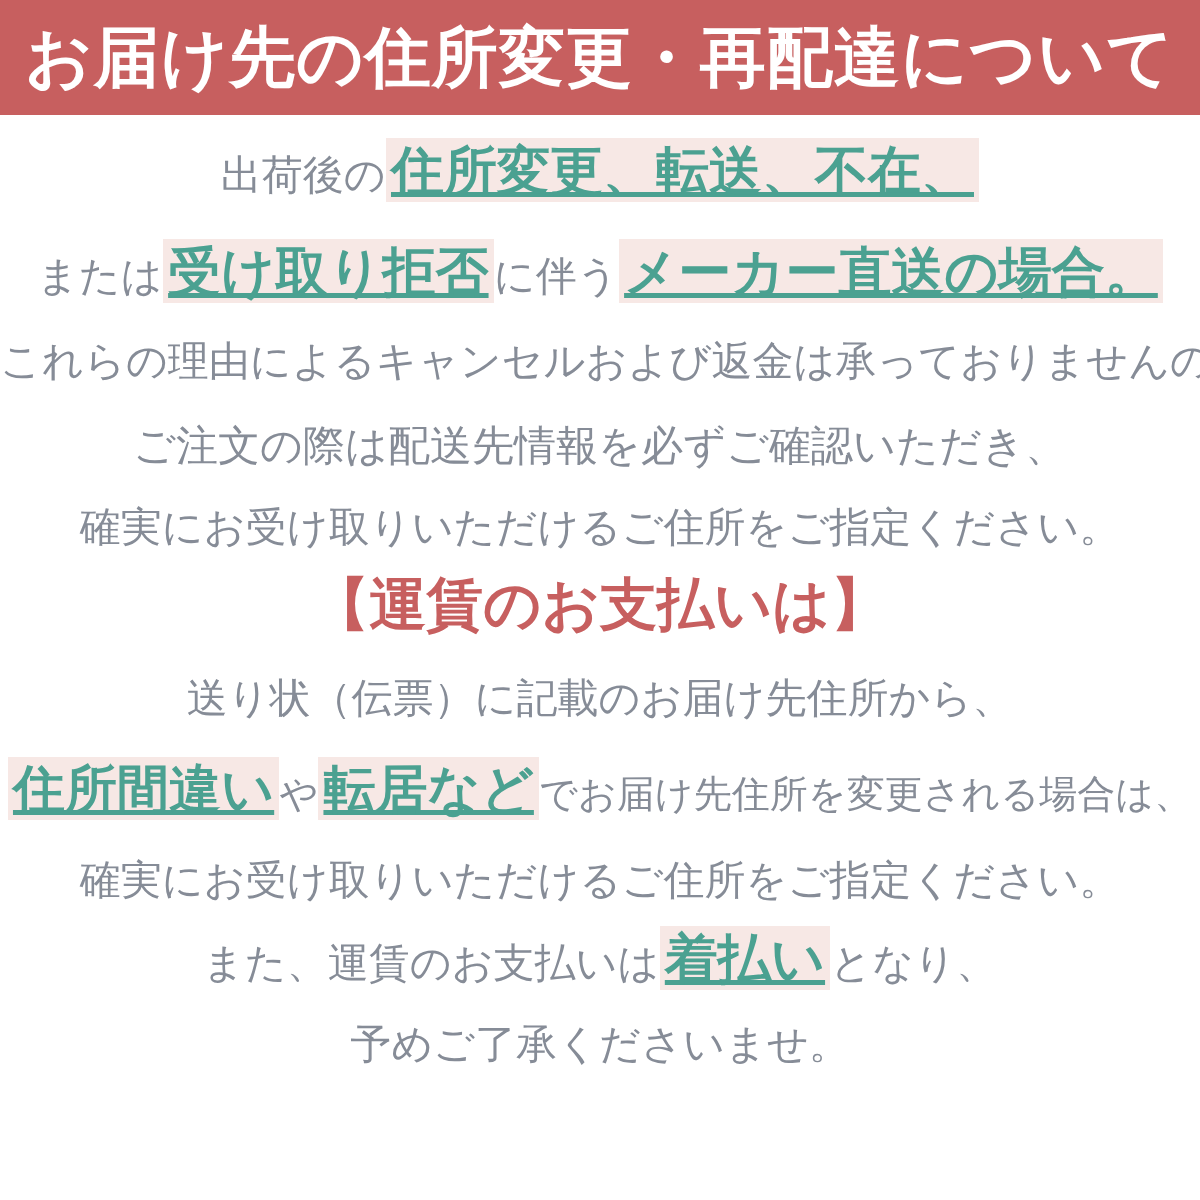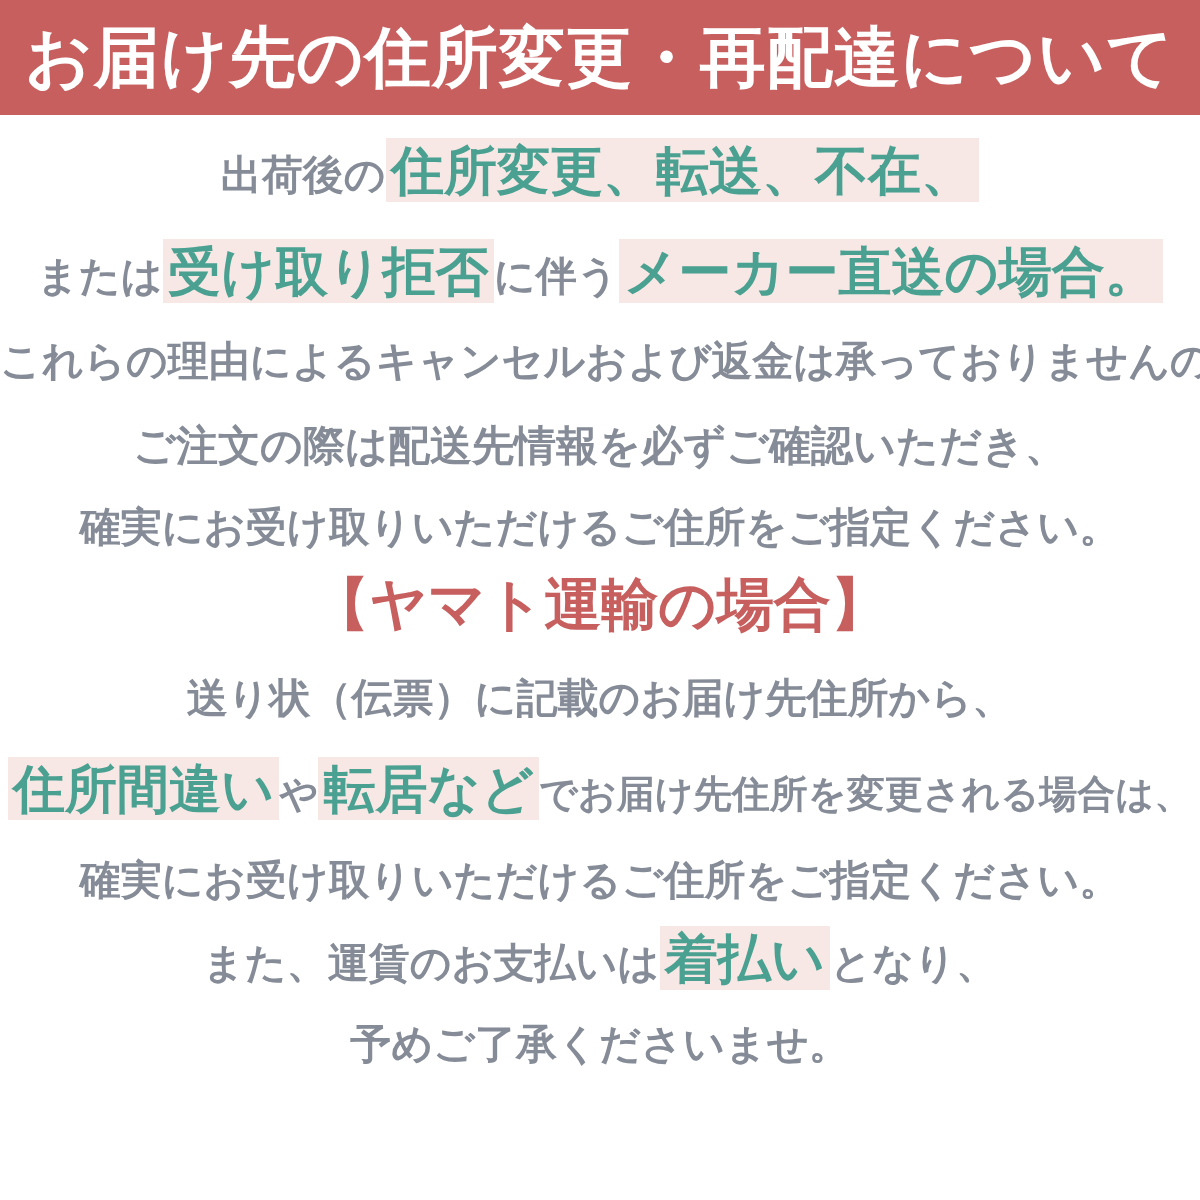--- a/index.html
+++ b/index.html
@@ -30,25 +30,26 @@
     width:1200px;
     display:flex;flex-direction:column;align-items:center;
   }
   .line{
     width:1200px;
     text-align:center;
     white-space:nowrap;
   }
   .type-heading{color:var(--rose);font-weight:700;font-size:57px;}
   .seg-heading{color:var(--rose);}
-  .seg-gray{color:var(--gray);font-size:41px;font-weight:700;}
+  .seg-gray{color:var(--gray);font-size:41px;font-weight:400;}
   .seg-hl{
     color:var(--teal);font-size:53px;font-weight:700;
     background:var(--hl);
     padding:0.06em 0.10em 0.03em 0.10em;
+    text-decoration:underline;
   }
 
   
   .content .line:nth-child(1){margin-top:16px;line-height:80px;}  
   .content .line:nth-child(2){margin-top:10px;line-height:76px;}
   .content .line:nth-child(3){line-height:76px;}
   .content .line:nth-child(4){line-height:76px;}
   .content .line:nth-child(5){line-height:68px;}
   .content .line:nth-child(6){line-height:68px;}
   .content .line:nth-child(7){margin-top:20px;line-height:80px;} 
@@ -71,19 +72,19 @@
 <header class="banner">
   <div class="banner-title">お届け先の住所変更・再配達について</div>
 </header>
 
 <main class="content" id="notice-content">
     <div class="line type-body"><span class="seg-gray">出荷後の</span><span class="seg-hl">住所変更、転送、不在、</span></div>
     <div class="line type-body"><span class="seg-gray">または</span><span class="seg-hl">受け取り拒否</span><span class="seg-gray">に伴う</span><span class="seg-hl">メーカー直送の場合。</span></div>
     <div class="line type-body"><span class="seg-gray">これらの理由によるキャンセルおよび返金は承っておりませんので、</span></div>
     <div class="line type-body"><span class="seg-gray">ご注文の際は配送先情報を必ずご確認いただき、</span></div>
     <div class="line type-body"><span class="seg-gray">確実にお受け取りいただけるご住所をご指定ください。</span></div>
-    <div class="line type-heading"><span class="seg-heading">【ヤマト運輸の場合】</span></div>
+    <div class="line type-heading"><span class="seg-heading">【運賃のお支払いは】</span></div>
     <div class="line type-body"><span class="seg-gray">送り状（伝票）に記載のお届け先住所から、</span></div>
     <div class="line type-body"><span class="seg-hl">住所間違い</span><span class="seg-gray">や</span><span class="seg-hl">転居など</span><span class="seg-gray">でお届け先住所を変更される場合は、</span></div>
     <div class="line type-body"><span class="seg-gray">確実にお受け取りいただけるご住所をご指定ください。</span></div>
     <div class="line type-body"><span class="seg-gray">また、運賃のお支払いは</span><span class="seg-hl">着払い</span><span class="seg-gray">となり、</span></div>
     <div class="line type-body"><span class="seg-gray">予めご了承くださいませ。</span></div>
   </main>
 
 </body></html>

